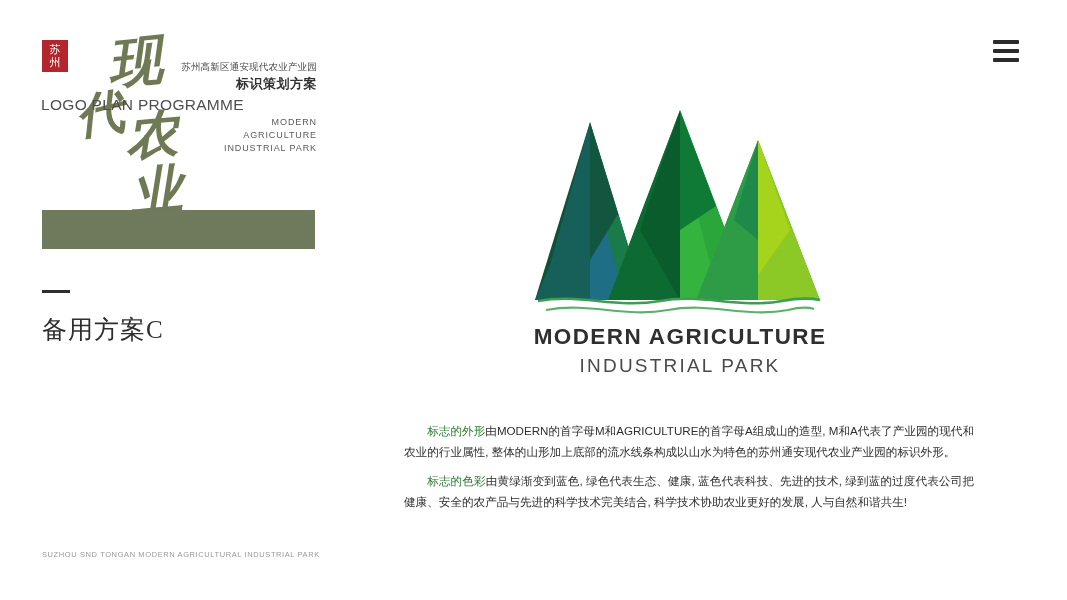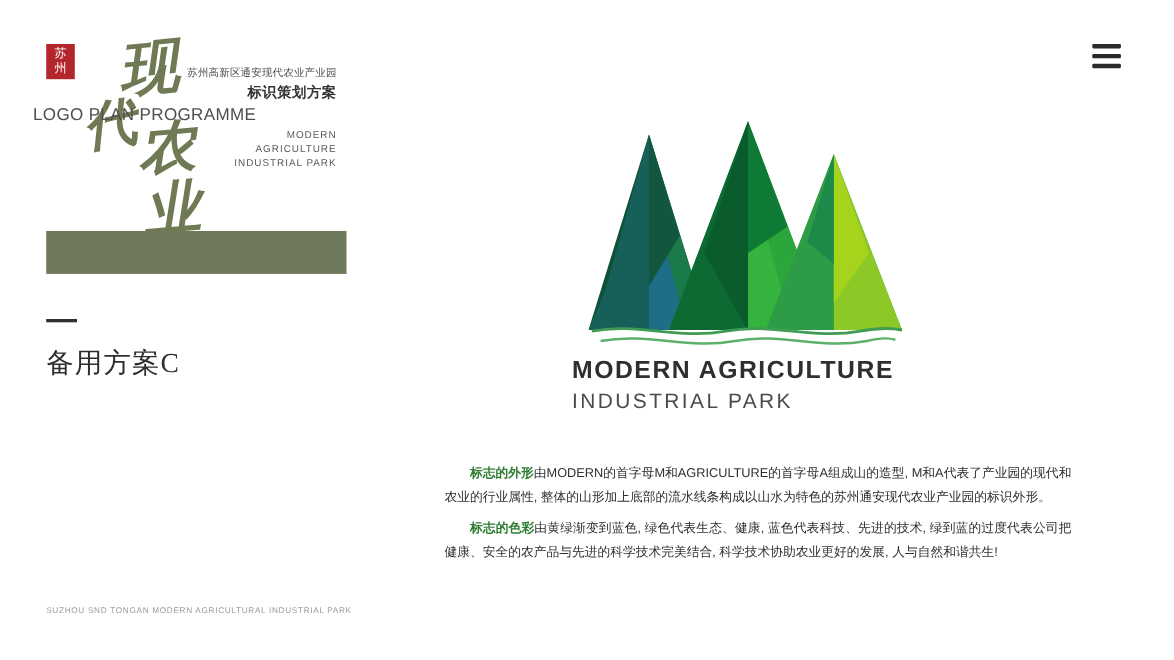--- a/index.html
+++ b/index.html
@@ -78,21 +78,21 @@
   .calligraphy .c3 {
     position: absolute;
     left: 58px;
     top: 72px;
     transform: rotate(-5deg);
     font-size: 52px;
   }
 
   .title-stack {
     position: absolute;
-    right: 11px;
+    right: 0;
     top: 32px;
     width: 140px;
     text-align: right;
   }
   .t-cn-small {
     font-size: 9.5px;
     color: #4b4b4b;
     letter-spacing: 0.2px;
     line-height: 14px;
   }
@@ -179,20 +179,21 @@
     background: #2b2b2b;
     border-radius: 1px;
   }
 
   
   .logo-area {
     position: absolute;
     left: 520px;
     top: 110px;
     width: 320px;
+    text-align: center;
   }
   .logo-mark { width: 320px; height: 210px; display: block; }
 
   .logo-name {
     font-size: 22.5px;
     font-weight: bold;
     letter-spacing: 1.4px;
     color: #2f2f2f;
     line-height: 30px;
     margin-top: 2px;
@@ -210,21 +211,21 @@
     position: absolute;
     left: 404px;
     top: 420px;
     width: 570px;
     font-size: 11.6px;
     line-height: 21px;
     color: #2f2f2f;
     text-align: justify;
   }
   .copy p { margin: 0 0 8px 0; text-indent: 2em; }
-  .copy b { color: #2e7d32; font-weight: bold; }
+  .copy b { color: #2e7d32; font-weight: normal; }
 </style>
 </head>
 <body>
 
 <div class="menu-btn">
   <i></i>
   <i></i>
   <i></i>
 </div>
 

